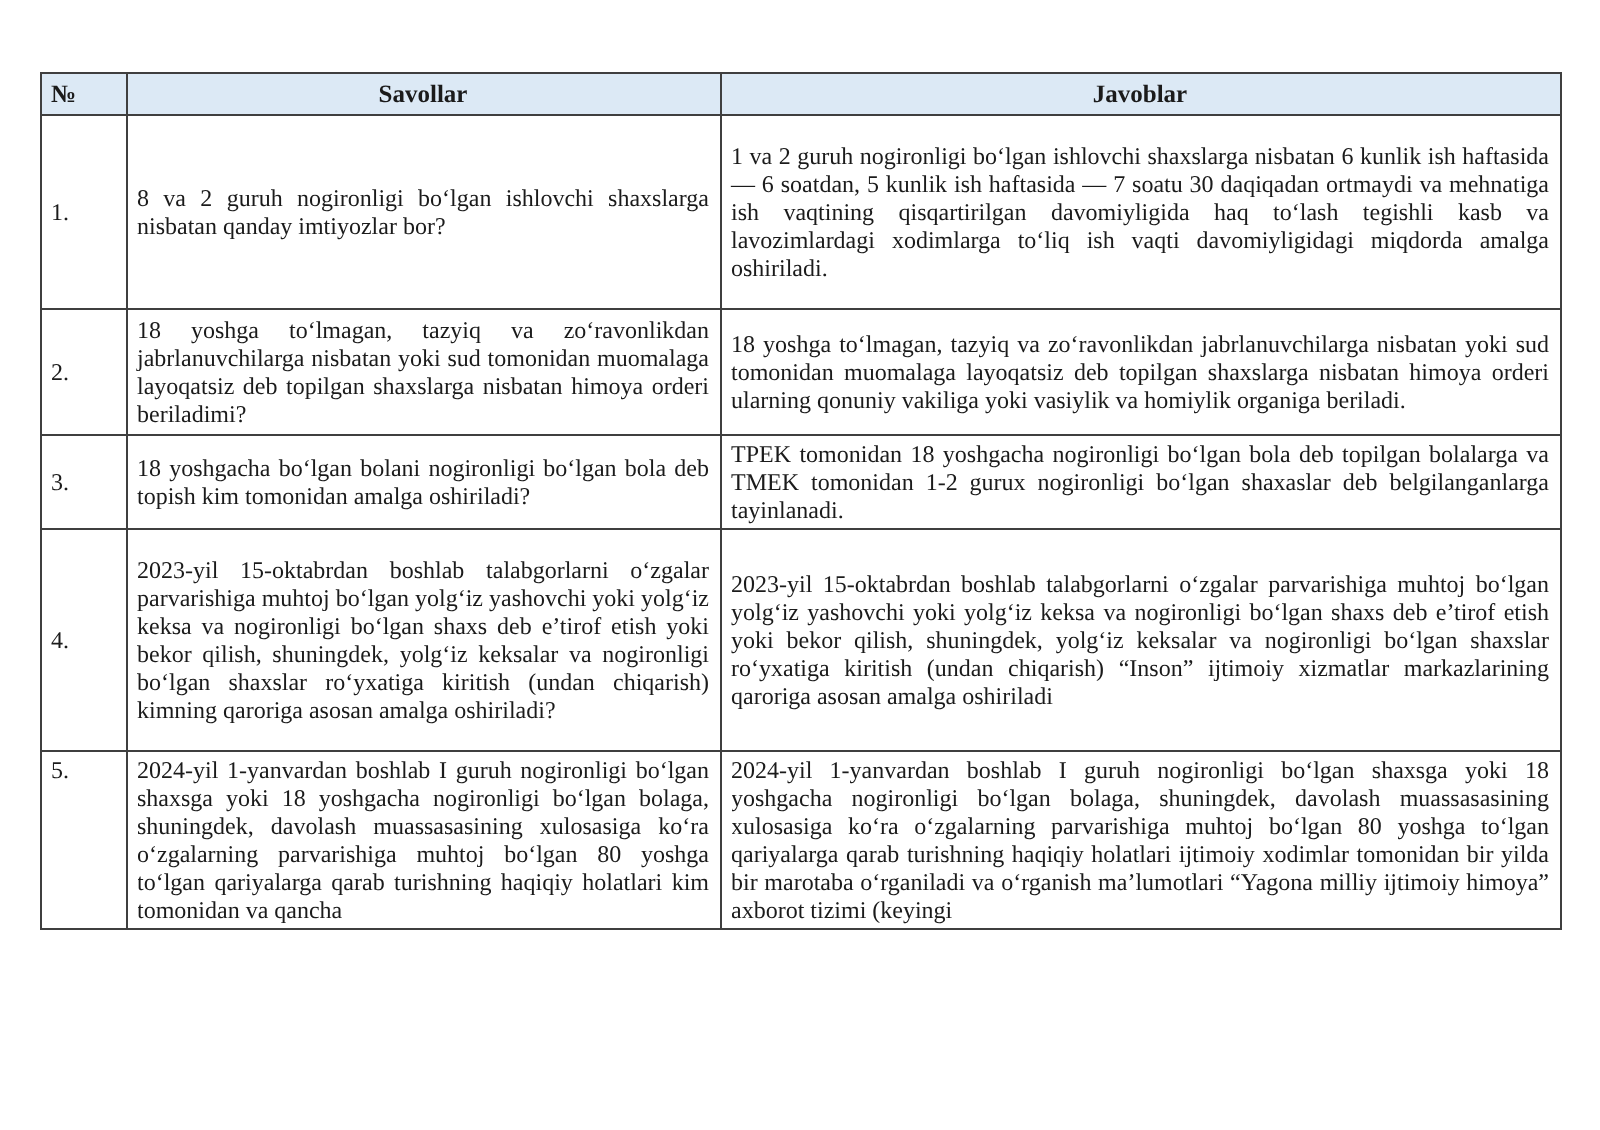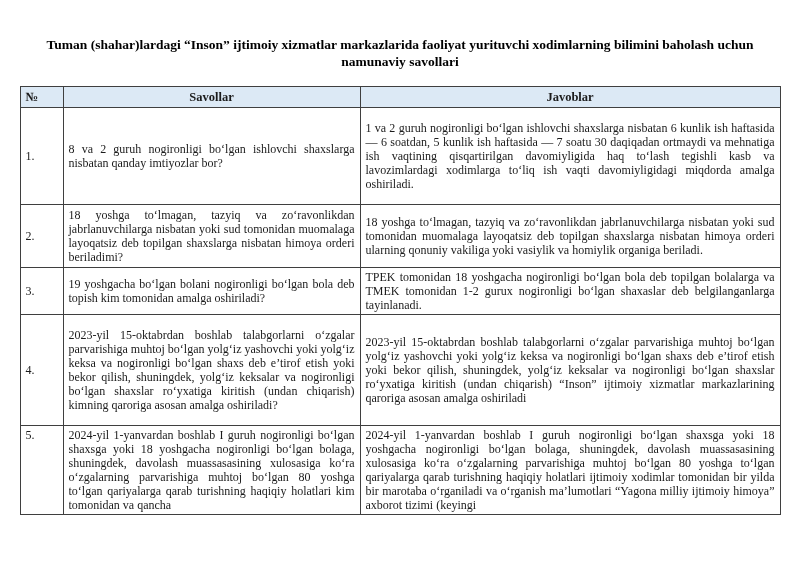--- a/index.html
+++ b/index.html
@@ -68,21 +68,20 @@
   tr.r5 .clip {
     height: 84px;
     overflow: hidden;
   }
 </style>
 </head>
 <body>
 
 <div class="page">
 
-  <div class="doc-title">Tuman (shahar)lardagi “Inson” ijtimoiy xizmatlar markazlarida faoliyat yurituvchi xodimlarning bilimini baholash uchun namunaviy savollari</div>
 
   <table class="qa-table">
     <colgroup>
       <col style="width:43px">
       <col style="width:297px">
       <col style="width:420px">
     </colgroup>
     <thead>
       <tr>
         <th class="h-num">№</th>
@@ -96,21 +95,21 @@
         <td class="cell-q">8 va 2 guruh nogironligi bo‘lgan ishlovchi shaxslarga nisbatan qanday imtiyozlar bor?</td>
         <td class="cell-a">1 va 2 guruh nogironligi bo‘lgan ishlovchi shaxslarga nisbatan 6 kunlik ish haftasida — 6 soatdan, 5 kunlik ish haftasida — 7 soatu 30 daqiqadan ortmaydi va mehnatiga ish vaqtining qisqartirilgan davomiyligida haq to‘lash tegishli kasb va lavozimlardagi xodimlarga to‘liq ish vaqti davomiyligidagi miqdorda amalga oshiriladi.</td>
       </tr>
       <tr class="r2">
         <td class="cell-num">2.</td>
         <td class="cell-q">18 yoshga to‘lmagan, tazyiq va zo‘ravonlikdan jabrlanuvchilarga nisbatan yoki sud tomonidan muomalaga layoqatsiz deb topilgan shaxslarga nisbatan himoya orderi beriladimi?</td>
         <td class="cell-a">18 yoshga to‘lmagan, tazyiq va zo‘ravonlikdan jabrlanuvchilarga nisbatan yoki sud tomonidan muomalaga layoqatsiz deb topilgan shaxslarga nisbatan himoya orderi ularning qonuniy vakiliga yoki vasiylik va homiylik organiga beriladi.</td>
       </tr>
       <tr class="r3">
         <td class="cell-num">3.</td>
-        <td class="cell-q">19 yoshgacha bo‘lgan bolani nogironligi bo‘lgan bola deb topish kim tomonidan amalga oshiriladi?</td>
+        <td class="cell-q">18 yoshgacha bo‘lgan bolani nogironligi bo‘lgan bola deb topish kim tomonidan amalga oshiriladi?</td>
         <td class="cell-a">TPEK tomonidan 18 yoshgacha nogironligi bo‘lgan bola deb topilgan bolalarga va TMEK tomonidan 1-2 gurux nogironligi bo‘lgan shaxaslar deb belgilanganlarga tayinlanadi.</td>
       </tr>
       <tr class="r4">
         <td class="cell-num">4.</td>
         <td class="cell-q">2023-yil 15-oktabrdan boshlab talabgorlarni o‘zgalar parvarishiga muhtoj bo‘lgan yolg‘iz yashovchi yoki yolg‘iz keksa va nogironligi bo‘lgan shaxs deb e’tirof etish yoki bekor qilish, shuningdek, yolg‘iz keksalar va nogironligi bo‘lgan shaxslar ro‘yxatiga kiritish (undan chiqarish) kimning qaroriga asosan amalga oshiriladi?</td>
         <td class="cell-a">2023-yil 15-oktabrdan boshlab talabgorlarni o‘zgalar parvarishiga muhtoj bo‘lgan yolg‘iz yashovchi yoki yolg‘iz keksa va nogironligi bo‘lgan shaxs deb e’tirof etish yoki bekor qilish, shuningdek, yolg‘iz keksalar va nogironligi bo‘lgan shaxslar ro‘yxatiga kiritish (undan chiqarish) “Inson” ijtimoiy xizmatlar markazlarining qaroriga asosan amalga oshiriladi</td>
       </tr>
       <tr class="r5">
         <td class="cell-num">5.</td>
         <td class="cell-q">

